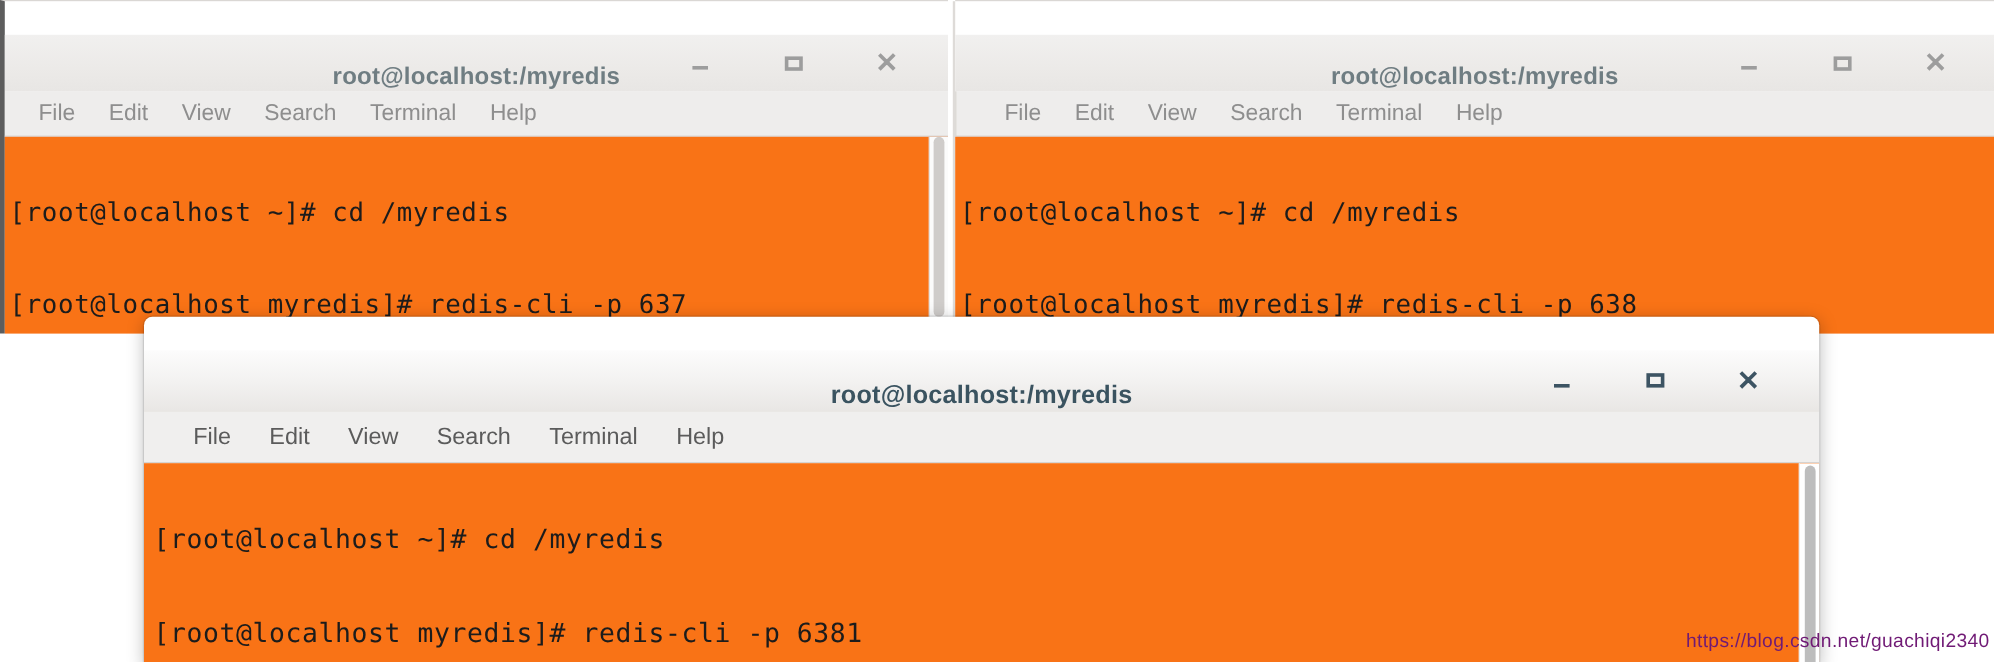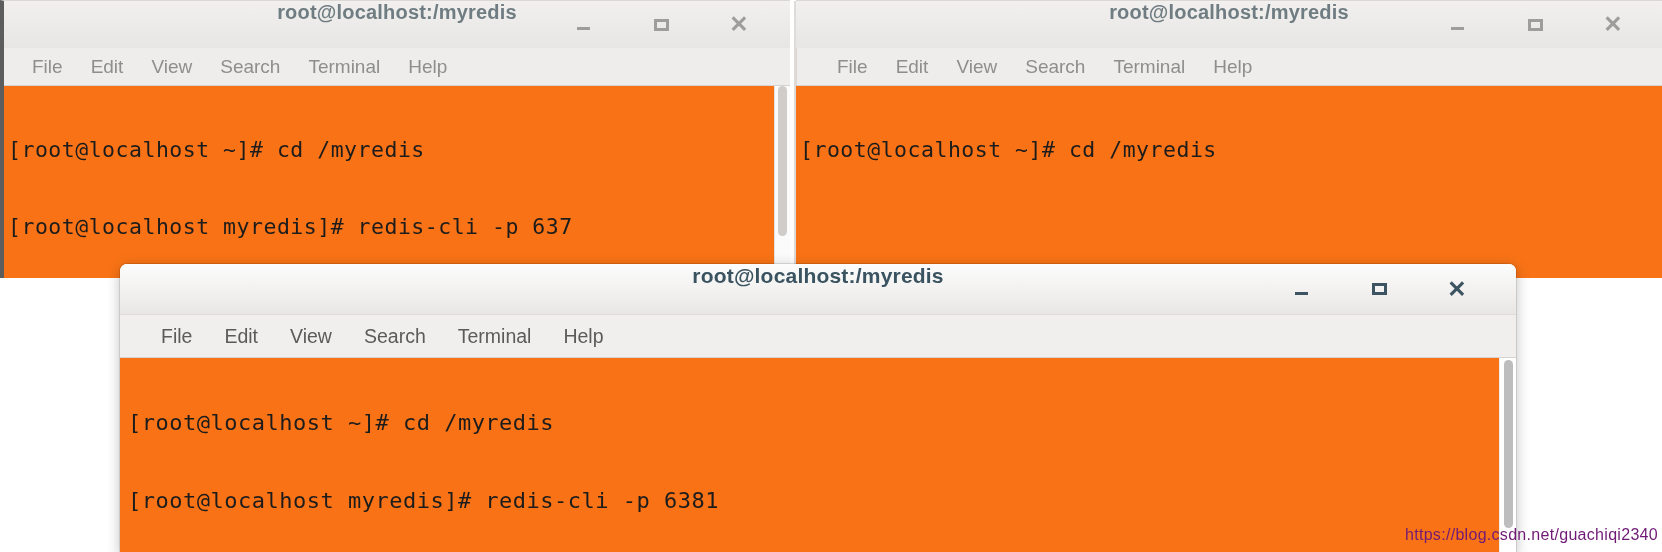--- a/index.html
+++ b/index.html
@@ -23,23 +23,24 @@
     display: flex;
     flex-direction: column;
   }
 
   .titlebar {
     position: relative;
     height: 47px;
     flex: 0 0 47px;
     background: linear-gradient(to bottom, #f2f1f0 0%, #ebe9e7 55%, #e7e5e3 100%);
     display: flex;
-    align-items: flex-start;
+    align-items: flex-end;
     justify-content: center;
     user-select: none;
+    margin-top: 28px;
   }
 
   .title-text {
     font-size: 20px;
     font-weight: bold;
     letter-spacing: 0.2px;
     white-space: nowrap;
   }
 
   .win-buttons {
@@ -298,20 +299,21 @@
     <span class="menu-item">Edit</span>
     <span class="menu-item">View</span>
     <span class="menu-item">Search</span>
     <span class="menu-item">Terminal</span>
     <span class="menu-item">Help</span>
   </div>
 
   <div class="termbody">
     <div class="termtext">
       <div class="termline">[root@localhost ~]# cd /myredis</div>
+      <div class="termline">[root@localhost myredis]# redis-cli -p 638</div>
       
       
     </div>
   </div>
 </div>
 
 <div class="window" id="win3">
 
   <div class="titlebar">
     <span class="title-text">root@localhost:/myredis</span>

